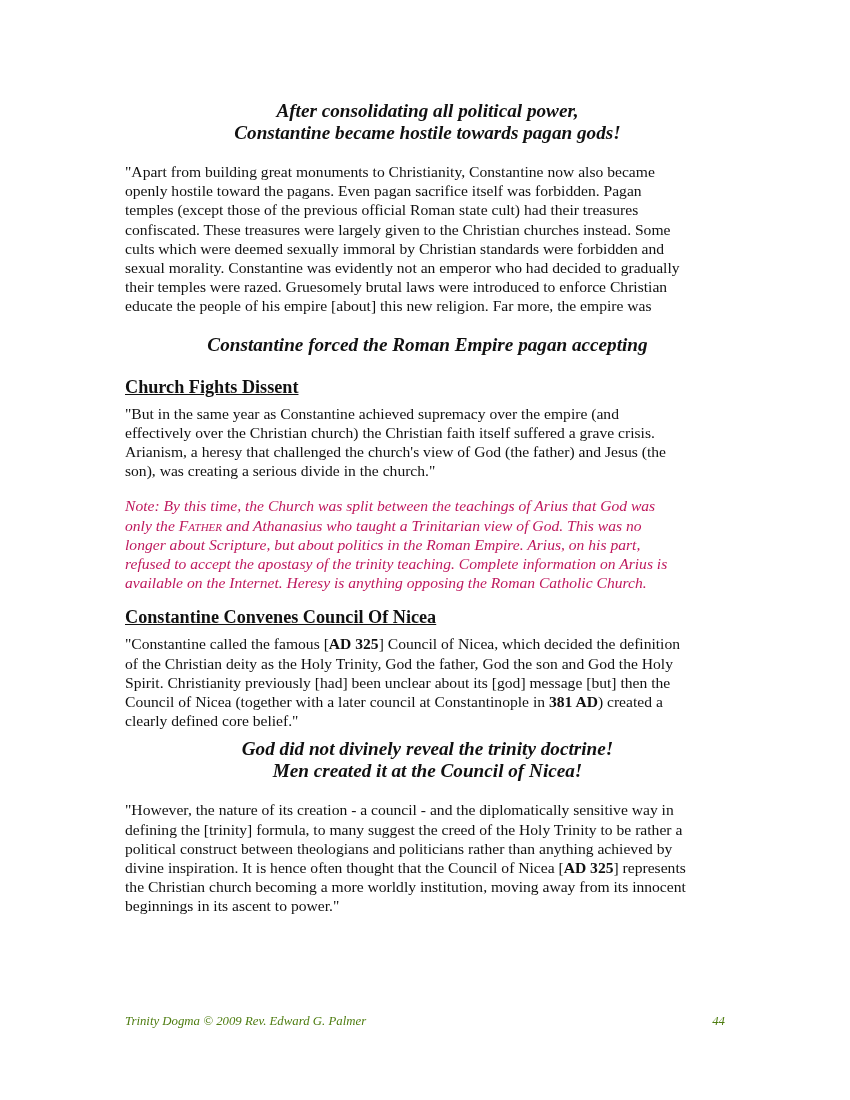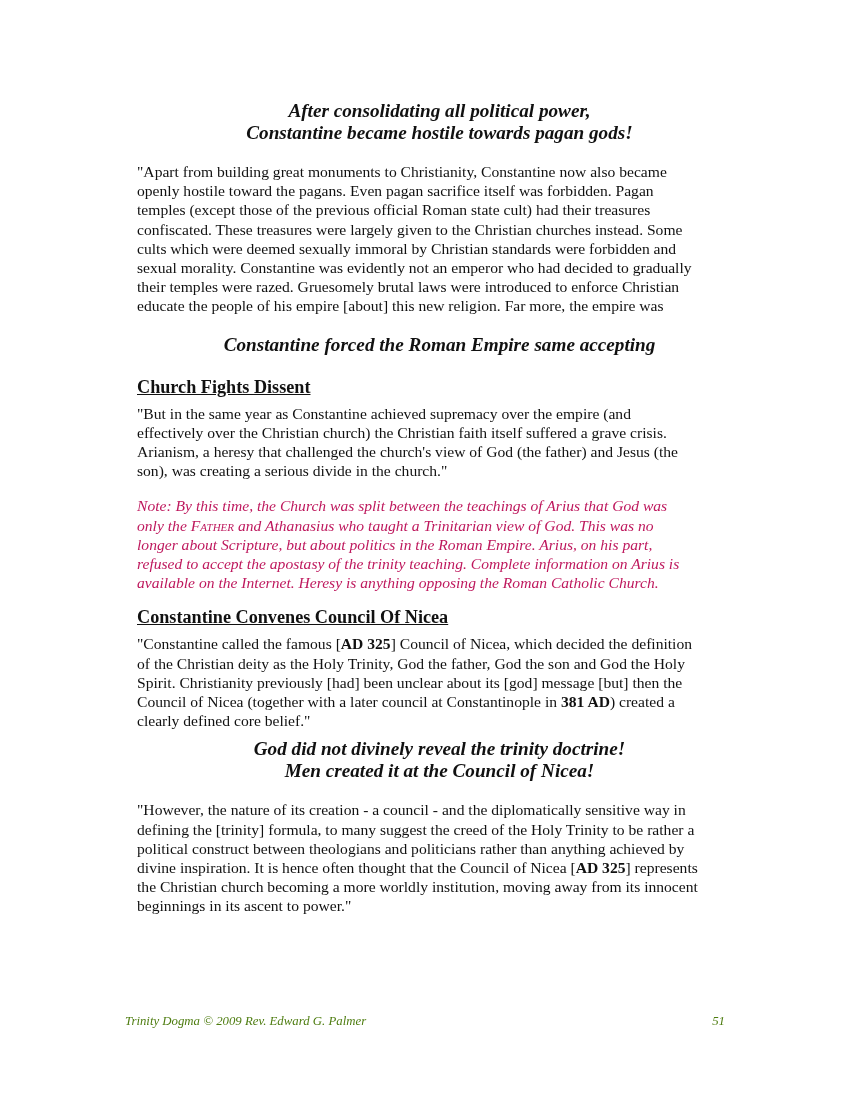--- a/index.html
+++ b/index.html
@@ -1,18 +1,18 @@
 <!DOCTYPE html>
 <html><head>
   <meta charset="utf-8">
   <style>
     html, body { margin: 0; padding: 0; background: #ffffff; }
     body { width: 850px; height: 1100px; position: relative; overflow: hidden;
            font-family: "Liberation Serif", "DejaVu Serif", serif; color: #111; }
-    .page { position: absolute; left: 137px; top: 100px; width: 605px; }
+    .page { position: absolute; left: 125px; top: 100px; width: 605px; }
     .callout { text-align: center; font-weight: bold; font-style: italic; font-size: 19.2px;
                line-height: 22px; color: #111; margin: 0; }
     .callout div { white-space: nowrap; }
     .para { font-size: 15.6px; line-height: 19.2px; margin: 0; text-align: left; }
     .para .ln { display: block; white-space: nowrap; }
     .note { font-style: italic; color: #be185d; }
     .sc { font-variant: small-caps; }
     h2.sec { font-size: 18.2px; font-weight: bold; margin: 0; line-height: 22px; text-decoration: underline; }
     b { font-weight: bold; }
     .footer { position: absolute; top: 1014px; left: 125px; width: 600px; font-style: italic;
@@ -44,21 +44,21 @@
     <span class="ln">openly hostile toward the pagans. Even pagan sacrifice itself was forbidden. Pagan</span>
     <span class="ln">temples (except those of the previous official Roman state cult) had their treasures</span>
     <span class="ln">confiscated. These treasures were largely given to the Christian churches instead. Some</span>
     <span class="ln">cults which were deemed sexually immoral by Christian standards were forbidden and</span>
     <span class="ln">sexual morality. Constantine was evidently not an emperor who had decided to gradually</span>
     <span class="ln">their temples were razed. Gruesomely brutal laws were introduced to enforce Christian</span>
     <span class="ln">educate the people of his empire [about] this new religion. Far more, the empire was</span>
   </p>
 
   <div class="callout" id="callout2">
-    <div>Constantine forced the Roman Empire same accepting</div>
+    <div>Constantine forced the Roman Empire pagan accepting</div>
   </div>
 
   <h2 class="sec" id="sec1">Church Fights Dissent</h2>
 
   <p class="para" id="para2">
     <span class="ln">"But in the same year as Constantine achieved supremacy over the empire (and</span>
     <span class="ln">effectively over the Christian church) the Christian faith itself suffered a grave crisis.</span>
     <span class="ln">Arianism, a heresy that challenged the church's view of God (the father) and Jesus (the</span>
     <span class="ln">son), was creating a serious divide in the church."</span>
   </p>
@@ -91,14 +91,14 @@
     <span class="ln">defining the [trinity] formula, to many suggest the creed of the Holy Trinity to be rather a</span>
     <span class="ln">political construct between theologians and politicians rather than anything achieved by</span>
     <span class="ln"><span>divine inspiration. It is hence often thought that the Council of Nicea [</span><b>AD 325</b><span>] represents</span></span>
     <span class="ln">the Christian church becoming a more worldly institution, moving away from its innocent</span>
     <span class="ln">beginnings in its ascent to power."</span>
   </p>
 </div>
 
 <div class="footer">
   <span>Trinity Dogma © 2009 Rev. Edward G. Palmer</span>
-  <span class="pg">51</span>
+  <span class="pg">44</span>
 </div>
 
 </body></html>

